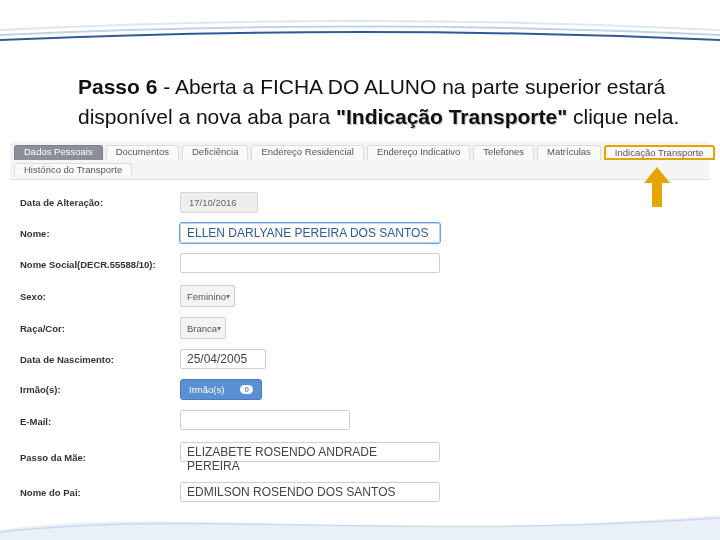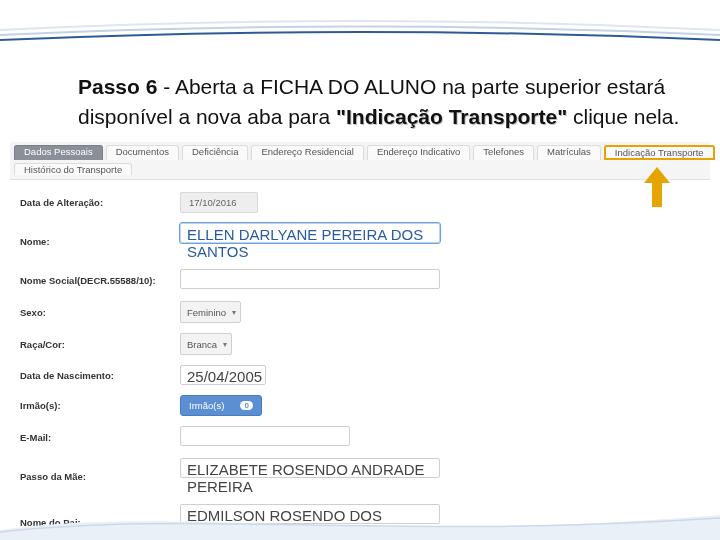--- a/index.html
+++ b/index.html
@@ -121,42 +121,41 @@
     font-size: 9.5px;
     color: #666;
   }
   .input {
     display: inline-block;
     height: 20px;
     padding: 2px 6px;
     background: #fff;
     border: 1px solid #cfcfcf;
     border-radius: 2px;
-    font-size: 15px;
+    font-size: 12px;
     color: #444;
     box-sizing: border-box;
   }
   .input.w-lg { width: 260px; }
   .input.w-md { width: 170px; }
   .input.w-sm { width: 86px; }
   .input.highlighted {
     outline: 1px solid #5aa6ff;
     color: #2a5aa0;
   }
   .select {
     display: inline-flex;
     align-items: center;
     height: 20px;
     padding: 0 4px 0 6px;
     background: #f3f3f3;
     border: 1px solid #cfcfcf;
     border-radius: 2px;
     font-size: 9.5px;
     color: #555;
-    gap: 6px;
   }
   .select .caret {
     font-size: 8px;
     color: #777;
   }
   .btn-pill {
     display: inline-flex;
     align-items: center;
     gap: 16px;
     padding: 4px 8px;

